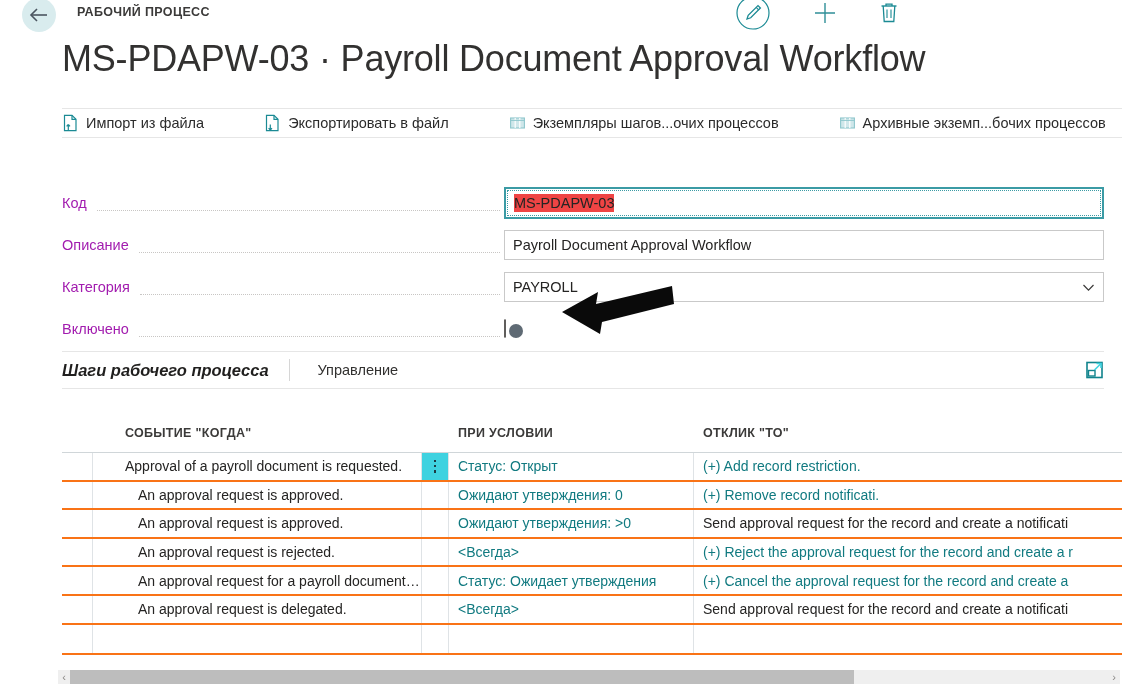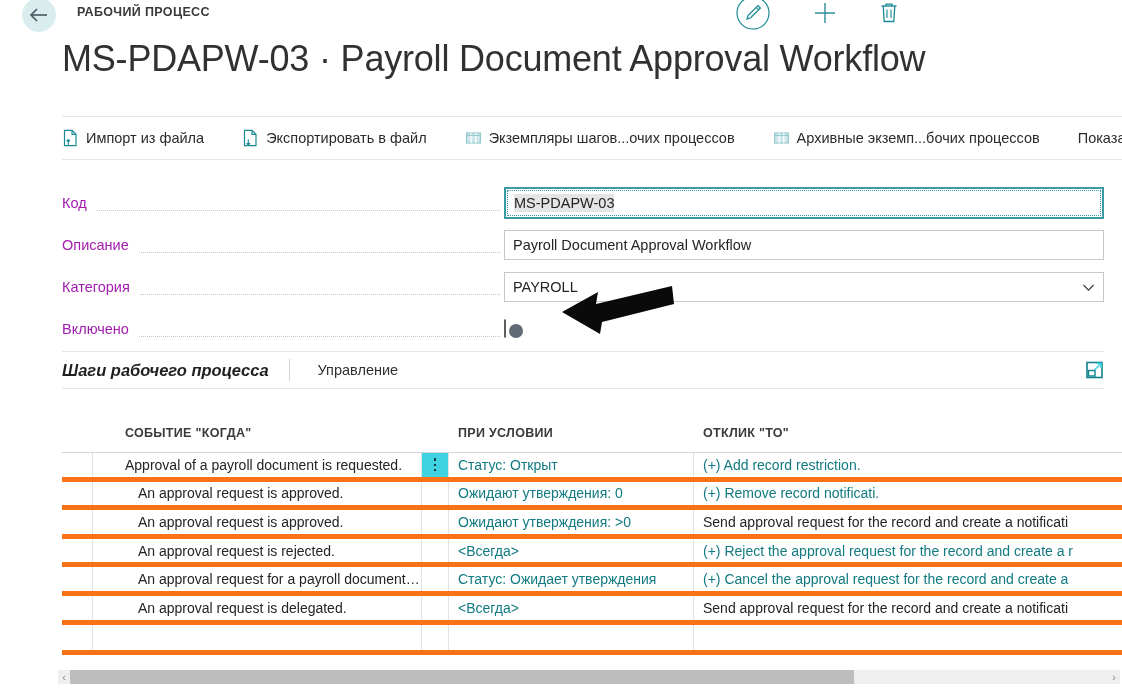--- a/index.html
+++ b/index.html
@@ -40,27 +40,28 @@
   .title {
     position: absolute; left: 62px; top: 38px;
     font-size: 36px; font-weight: 300;
     color: #323130;
     white-space: nowrap;
     letter-spacing: -0.2px;
   }
 
   
   .actionbar {
-    position: absolute; left: 62px; top: 116px;
-    width: 1060px; height: 44px;
+    position: absolute; left: 62px; top: 108px;
+    width: 1060px; height: 30px;
     border-top: 1px solid #e6e6e6;
     border-bottom: 1px solid #e6e6e6;
     display: flex; align-items: center;
     overflow: hidden;
     white-space: nowrap;
+    gap: 22px;
   }
   .ab-item {
     display: flex; align-items: center; gap: 7px;
     margin-right: 38px;
     font-size: 14.5px; color: #2b2b2b;
     cursor: pointer; flex: 0 0 auto;
   }
   .ab-icon { width: 17px; height: 18px; display: block; flex: 0 0 auto; }
 
   
@@ -88,21 +89,21 @@
     font-size: 14.5px; font-family: "Liberation Sans", sans-serif;
     color: #252423; padding: 0 8px; line-height: 28px;
     display: block;
   }
   .inp-focus {
     border: 2px solid #3b9ba5;
     outline: 1px dotted #3b9ba5;
     outline-offset: -4px;
     height: 32px; line-height: 28px;
   }
-  .sel-text { background: #e5e5e5; color: #252423; padding: 1px 0; }
+  .sel-text { background: #ef4444; color: #252423; padding: 1px 0; }
   .combo { position: relative; width: 600px; }
   .chev {
     position: absolute; right: 9px; top: 9px;
     width: 13px; height: 13px; pointer-events: none;
   }
   .toggle {
     width: 48px; height: 22px; border-radius: 11px;
     border: 1px solid #605e5c; background: #fff;
     position: relative; cursor: pointer;
   }
@@ -148,21 +149,21 @@
   }
   .c-ind { flex: 0 0 31px; }
   .c-when { flex: 0 0 328px; padding-left: 32px; }
   .c-dots { flex: 0 0 28px; }
   .c-cond { flex: 0 0 245px; padding-left: 9px; }
   .c-resp { flex: 1 1 auto; padding-left: 9px; }
 
   .gbody { border-top: 1px solid #d0d6d9; }
   .grow {
     display: flex; height: 28.6px; align-items: stretch;
-    border-bottom: 5px solid #f97316;
+    border-bottom: 2px solid #f97316;
   }
   .gcell {
     font-size: 14px; color: #252423;
     display: flex; align-items: center;
     white-space: nowrap; overflow: hidden;
   }
   .gcell.teal { color: #117a80; }
   .b-l { border-left: 1px solid #dfe3e6; }
   .b-r { border-right: 1px solid #dfe3e6; }
   .indent { padding-left: 45px; }

